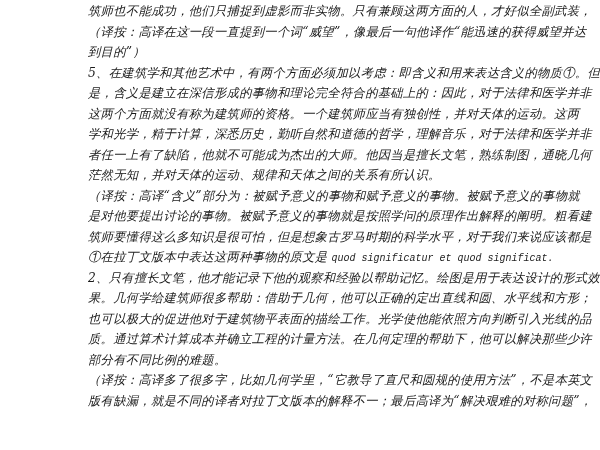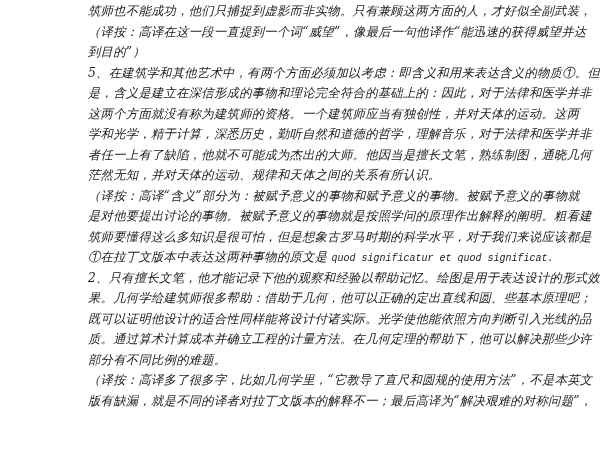--- a/index.html
+++ b/index.html
@@ -47,20 +47,20 @@
   <span class="line">是，含义是建立在深信形成的事物和理论完全符合的基础上的：因此，对于法律和医学并非</span>
   <span class="line">这两个方面就没有称为建筑师的资格。一个建筑师应当有独创性，并对天体的运动。这两</span>
   <span class="line">学和光学，精于计算，深悉历史，勤听自然和道德的哲学，理解音乐，对于法律和医学并非</span>
   <span class="line">者任一上有了缺陷，他就不可能成为杰出的大师。他因当是擅长文笔，熟练制图，通晓几何</span>
   <span class="line">茫然无知，并对天体的运动、规律和天体之间的关系有所认识。</span>
   <span class="line">（译按：高译“含义”部分为：被赋予意义的事物和赋予意义的事物。被赋予意义的事物就</span>
   <span class="line">是对他要提出讨论的事物。被赋予意义的事物就是按照学问的原理作出解释的阐明。粗看建</span>
   <span class="line">筑师要懂得这么多知识是很可怕，但是想象古罗马时期的科学水平，对于我们来说应该都是</span>
   <span class="line"><span>①在拉丁文版本中表达这两种事物的原文是 </span><span class="mono">quod significatur et quod significat.</span></span>
   <span class="line">2、只有擅长文笔，他才能记录下他的观察和经验以帮助记忆。绘图是用于表达设计的形式效</span>
-  <span class="line">果。几何学给建筑师很多帮助：借助于几何，他可以正确的定出直线和圆、些基本原理吧；</span>
-  <span class="line">既可以证明他设计的适合性同样能将设计付诸实际。光学使他能依照方向判断引入光线的品</span>
+  <span class="line">果。几何学给建筑师很多帮助：借助于几何，他可以正确的定出直线和圆、水平线和方形；</span>
+  <span class="line">也可以极大的促进他对于建筑物平表面的描绘工作。光学使他能依照方向判断引入光线的品</span>
   <span class="line">质。通过算术计算成本并确立工程的计量方法。在几何定理的帮助下，他可以解决那些少许</span>
   <span class="line">部分有不同比例的难题。</span>
   <span class="line">（译按：高译多了很多字，比如几何学里，“它教导了直尺和圆规的使用方法”，不是本英文</span>
   <span class="line">版有缺漏，就是不同的译者对拉丁文版本的解释不一；最后高译为“解决艰难的对称问题”，</span>
 
 </div>
 
 </body></html>

